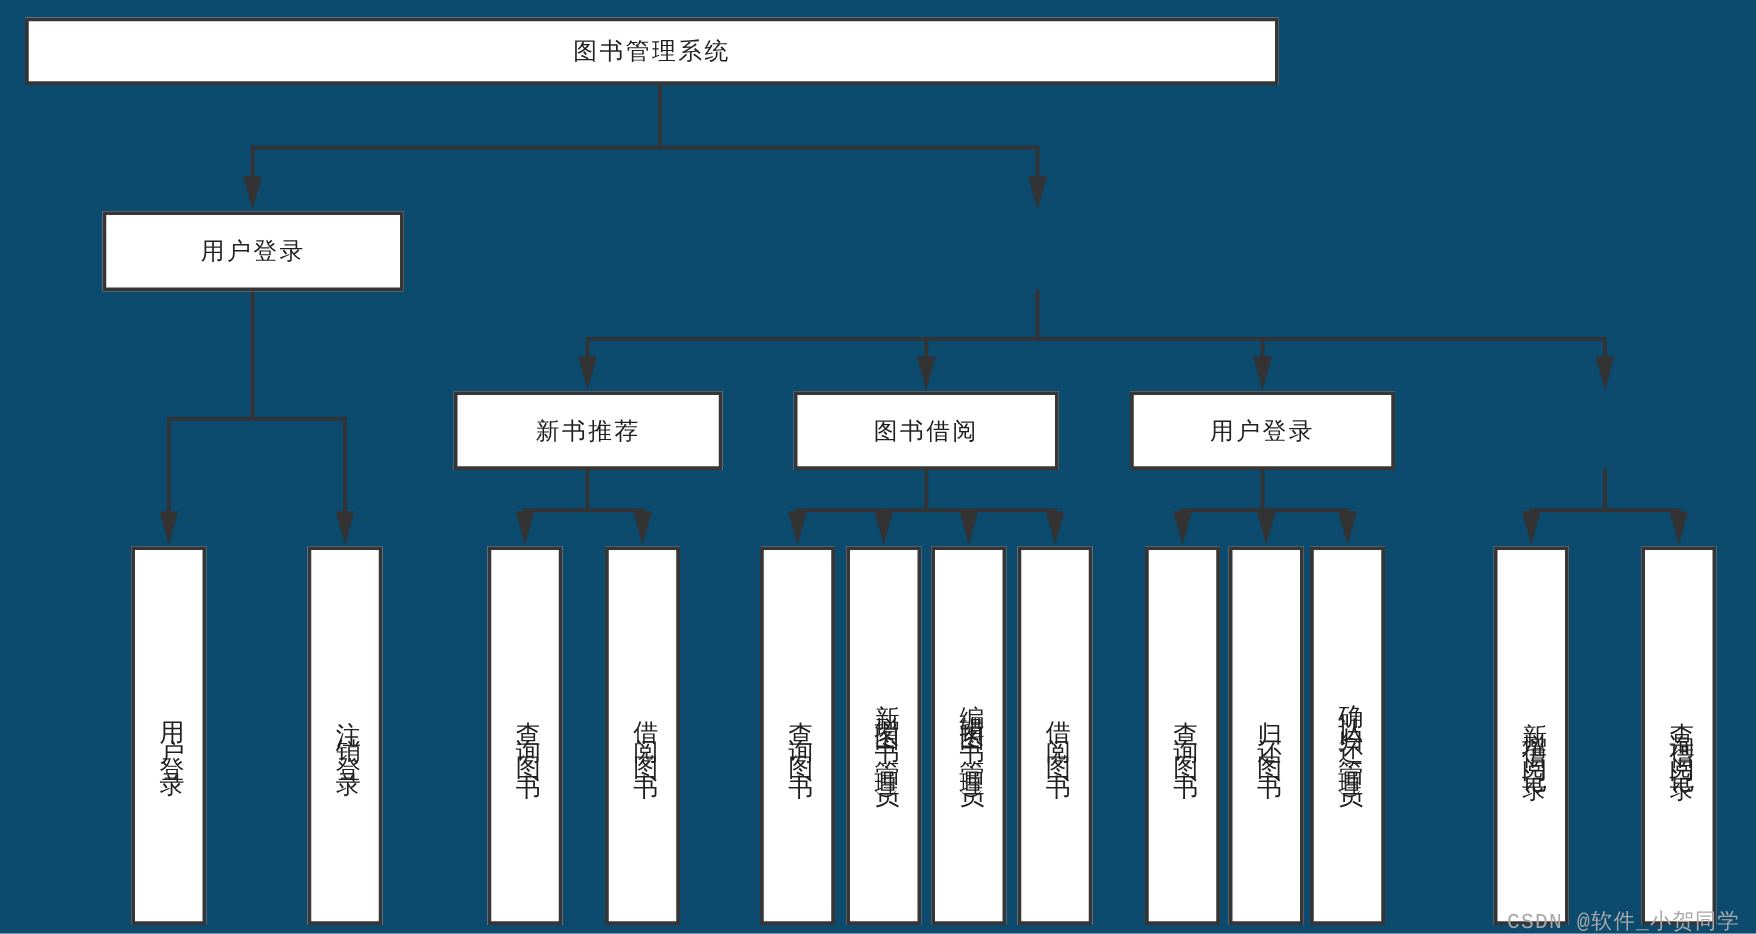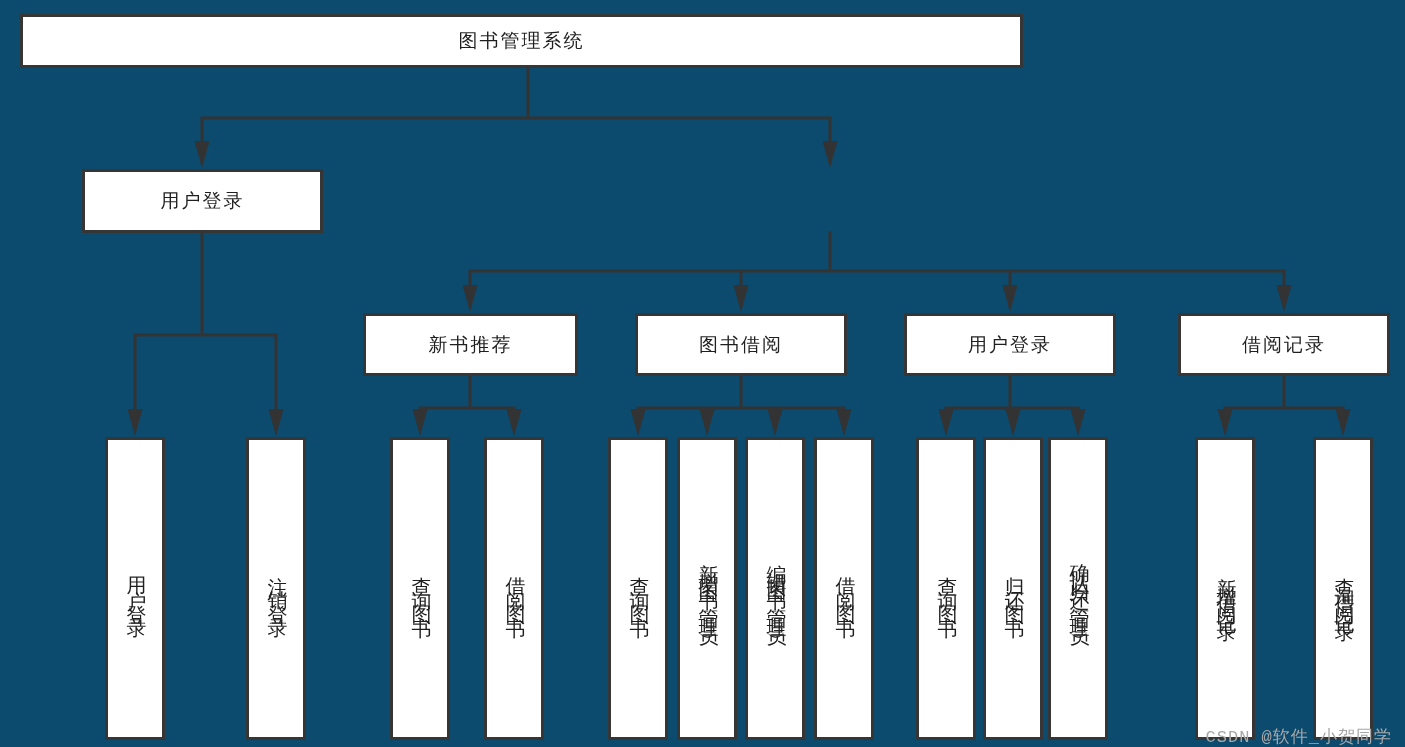--- a/index.html
+++ b/index.html
@@ -91,23 +91,20 @@
 
   <div class="box" style="left:635px;top:313px;width:212px;height:63px">
     <span class="hlabel">图书借阅</span>
   </div>
   <div class="box" style="left:363px;top:313px;width:215px;height:63px">
     <span class="hlabel">新书推荐</span>
   </div>
   <div class="box" style="left:904px;top:313px;width:212px;height:63px">
     <span class="hlabel">用户登录</span>
   </div>
-  <div class="box" style="left:1178px;top:313px;width:212px;height:63px">
-    <span class="hlabel">借阅记录</span>
-  </div>
 
   <div class="box" style="left:105px;top:437px;width:60px;height:303px">
     <span class="vtext ls-14">用户登录</span>
   </div>
   <div class="box" style="left:246px;top:437px;width:60px;height:303px">
     <span class="vtext ls-14">注销登录</span>
   </div>
 
   <div class="box" style="left:390px;top:437px;width:60px;height:303px">
     <span class="vtext ls-14">查询图书</span>

